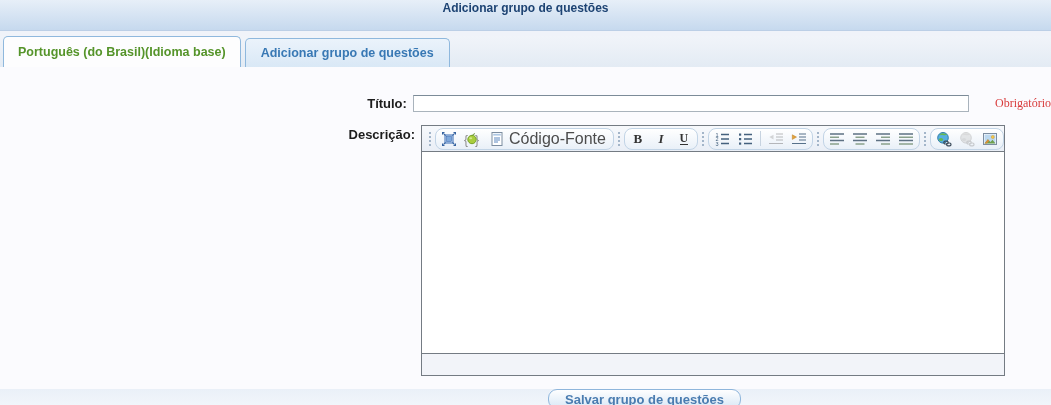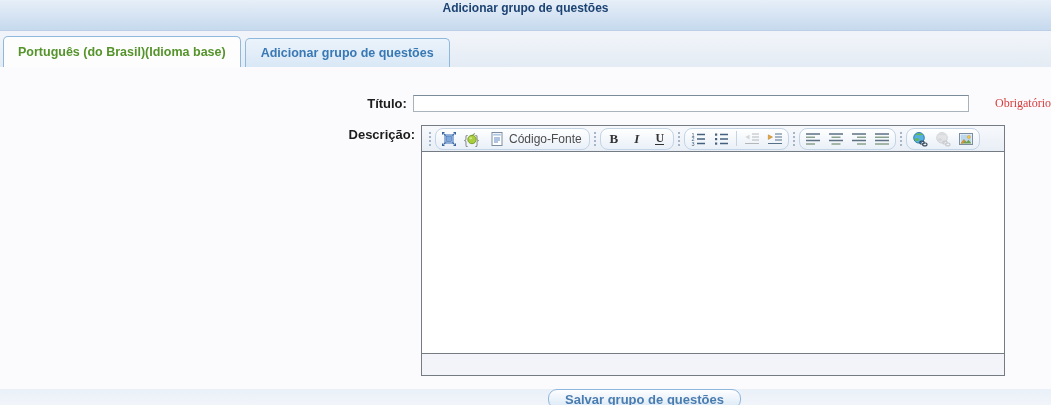--- a/index.html
+++ b/index.html
@@ -64,21 +64,21 @@
     display:flex; align-items:center; gap:1px; height:22px; padding:0 2px;
     border:1px solid #c2d4e6; border-radius:8px;
     background:linear-gradient(#ffffff, #e9f0f8);
   }
   .tbtn {
     min-width:22px; height:20px; display:flex; align-items:center;
     justify-content:center; border-radius:3px; cursor:pointer;
   }
   .tbtn.disabled { cursor:default; }
   .tbtn.disabled svg { opacity:.45; filter:grayscale(1); }
-  .src-btn { gap:4px; padding:0 5px; font-size:12px; color:#4c4c4c; white-space:nowrap; }
+  .src-btn { gap:4px; padding:0 5px; font-size:16px; color:#4c4c4c; white-space:nowrap; }
   .tsep { width:1px; height:15px; background:#c7d3e0; margin:0 3px; }
   .glyph-b { font:bold 13px "Liberation Serif", serif; color:#333; }
   .glyph-i { font:italic bold 13px "Liberation Serif", serif; color:#333; }
   .glyph-u { font:bold 12px "Liberation Serif", serif; color:#333;
              border-bottom:1px solid #333; line-height:12px; }
   .editor-body { height:201px; background:#fff; cursor:text; }
   .editor-footer { height:22px; background:#f2f4f9; border-top:1px solid #747b83; }
 
   
   .button-row {

